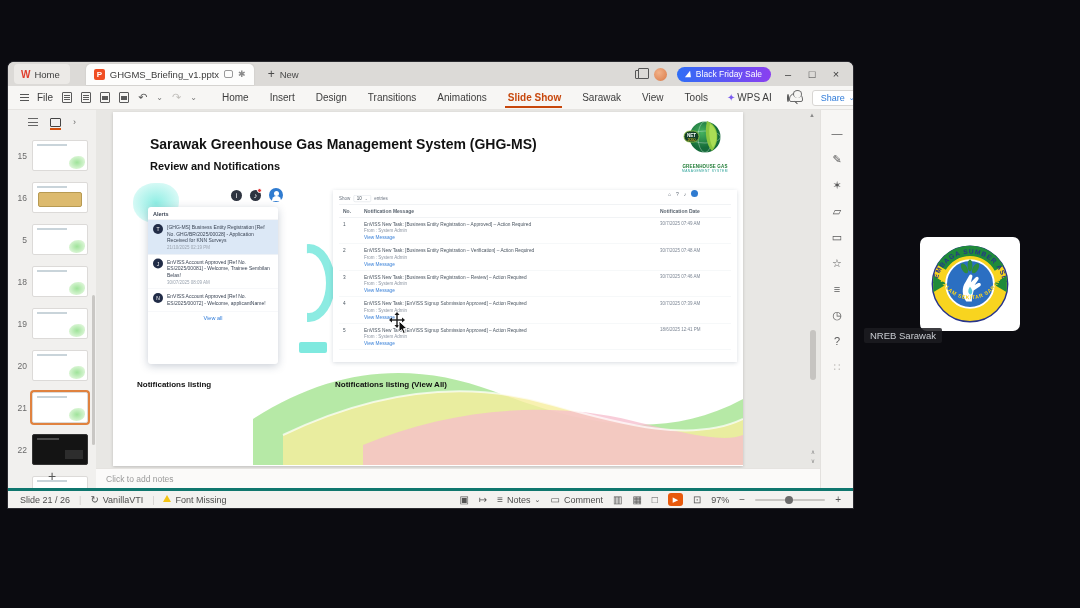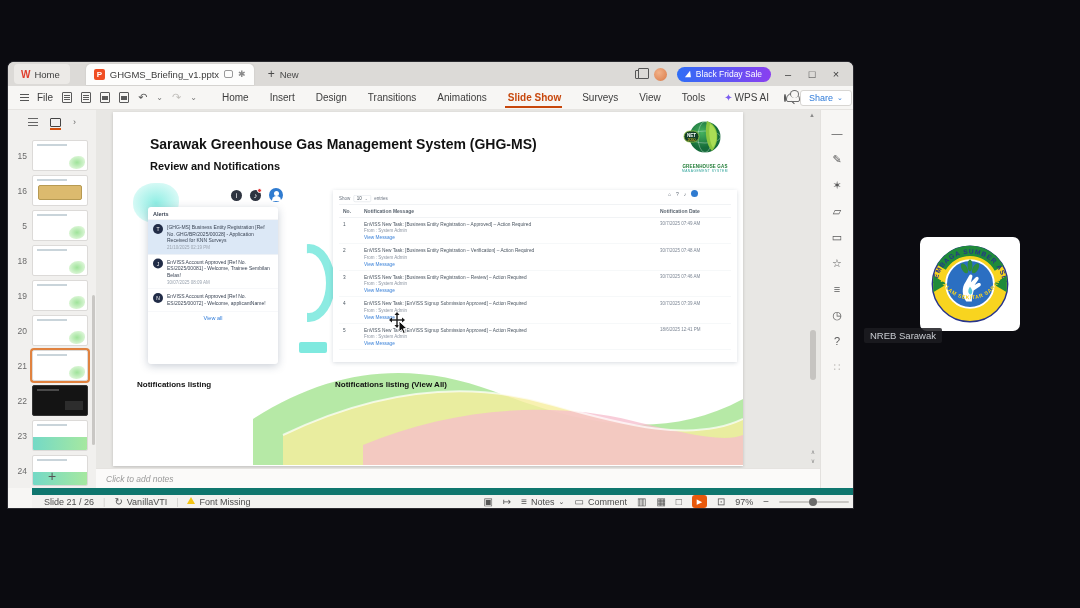--- a/index.html
+++ b/index.html
@@ -51,39 +51,39 @@
     box-shadow:0 2px 0 #5a5a5a, 0 4px 0 #5a5a5a; }
   .undo { font-size:11px; color:#555; } .redo { font-size:11px; color:#c0beba; }
   .tiny-chev { font-size:8px; color:#777; }
   .menu-list { display:flex; align-items:center; gap:17px; margin-left:22px; list-style:none; }
   .menu-item { cursor:default; padding:4px 1px; position:relative; white-space:nowrap; }
   .menu-item.active { color:#c7470c; font-weight:bold;text-align:center; }
   .menu-item.active::after { content:""; position:absolute; left:0; right:0; bottom:-1px; height:2px; background:#c7470c; }
   .ai-spark { color:#7b5cf0; margin-right:2px; }
   .search-ico { width:8px; height:8px; border:1.4px solid #555; border-radius:50%; position:relative; margin-left:14px; }
   .search-ico::after { content:""; position:absolute; left:6px; top:7px; width:4px; border-top:1.4px solid #555; transform:rotate(45deg); }
-  .menu-right { margin-left:auto; display:flex; align-items:center; gap:0; padding-right:12px; }
+  .menu-right { margin-left:auto; display:flex; align-items:center; gap:9px; padding-right:12px; }
   .cloud-ico { width:14px; height:9px; border:1px solid #6a6a6a; border-radius:6px 6px 2px 2px; position:relative; }
   .cloud-ico::before { content:""; position:absolute; left:3px; top:-4px; width:7px; height:7px;
     border:1px solid #6a6a6a; border-radius:50%; border-bottom:none; background:#f7f6f4; }
   .share-pill { display:flex; align-items:center; gap:4px; border:1px solid #d8d6d3; border-radius:3px;
     height:16px; padding:0 8px; color:#2f7bd9; background:#fff; font-size:9px; }
 
   
   .main { position:absolute; left:0; top:48px; width:100%; height:378px; }
 
   
   .thumbpanel { position:absolute; left:0; top:0; width:88px; height:100%; background:#f1f0ee; }
   .panel-tools { display:flex; align-items:center; gap:12px; justify-content:center; height:24px; color:#555; }
   .ol-ico { width:10px; height:8px; border-top:1.5px solid #666; border-bottom:1.5px solid #666; position:relative; }
   .ol-ico::after{ content:""; position:absolute; left:0; right:0; top:2.5px; border-top:1.5px solid #666; }
   .view-ico { width:11px; height:9px; border:1.4px solid #444; border-radius:1px; position:relative; }
   .view-ico::after { content:""; position:absolute; left:-1px; right:-1px; bottom:-4px; height:2px; background:#d3500e; }
   .panel-chev { font-size:9px; color:#666; }
-  .thumb-list { display:flex; flex-direction:column; gap:4px; padding:6px 0 0 4px; }
+  .thumb-list { display:flex; flex-direction:column; gap:11px; padding:6px 0 0 4px; }
   .thumb { display:flex; align-items:center; gap:5px; }
   .thumb-num { width:15px; text-align:right; font-size:8.5px; color:#6b6b6b; }
   .mini { width:56px; height:31px; background:#fff; border:1px solid #dcdad8; border-radius:2px;
     position:relative; overflow:hidden; }
   .mini::before { content:""; position:absolute; left:4px; top:3px; width:30px; height:2px; background:#c9d4da; }
   .v-plain .mini::after { content:""; position:absolute; right:2px; bottom:1px; width:16px; height:13px;
     background:radial-gradient(closest-side,#9fe39a,#d9f5d4); border-radius:60% 40% 55% 45%; }
   .v-tan .mini::after { content:""; position:absolute; left:5px; top:9px; width:42px; height:13px;
     background:#dcba6e; border:1px solid #b79a52; border-radius:2px; }
   .v-dark .mini { background:#141414; border-color:#333; }
@@ -174,23 +174,23 @@
   .cscroll .navs { position:absolute; left:0; bottom:2px; display:flex; flex-direction:column; gap:2px;
     font-size:6px; color:#8a8a8a; align-items:center; width:10px; }
   .rightbar { position:absolute; right:0; top:0; width:33px; height:100%; background:#f7f6f4;
     border-left:1px solid #e3e1de; display:flex; flex-direction:column; align-items:center; gap:0; padding-top:10px; }
   .rb-icon { height:26px; display:flex; align-items:center; justify-content:center; color:#5a5a5a;
     font-size:11px; width:100%; }
   .rb-icon.dim { color:#c3c1be; }
 
   
   .notesbar { position:absolute; left:88px; top:406px; width:724px; height:20px; background:#fbfaf9;
-    border-top:1px solid #e5e3e0; font-size:8.5px; color:#9a9a9a; display:flex; align-items:center; padding-left:10px;font-style:italic; }
+    border-top:1px solid #e5e3e0; font-size:8.5px; color:#9a9a9a; display:flex; align-items:center; padding-left:10px; }
   .statusbar { position:absolute; left:0; top:426px; width:100%; height:20px; background:#f3f2f0;
-    border-top:7px solid #0f766e; display:flex; align-items:center; font-size:9px; color:#4c4c4c;margin-left:24px; }
+    border-top:3px solid #0f766e; display:flex; align-items:center; font-size:9px; color:#4c4c4c; }
   .sb-left { display:flex; align-items:center; gap:9px; padding-left:12px; }
   .sb-sep { color:#d0cecb; }
   .warn-tri { width:0; height:0; border-left:4px solid transparent; border-right:4px solid transparent;
     border-bottom:7px solid #f3c414; position:relative; top:-1px; }
   .sb-right { margin-left:auto; display:flex; align-items:center; gap:10px; padding-right:12px; }
   .sb-ico { color:#555; font-size:10px; }
   .play-btn { width:15px; height:13px; background:#e8590c; border-radius:3px; color:#fff; font-size:7px;
     display:flex; align-items:center; justify-content:center; }
   .zoom-slider { width:70px; height:2px; background:#c9c7c4; border-radius:1px; position:relative; }
   .zoom-knob { position:absolute; left:42%; top:-3px; width:8px; height:8px; background:#6b6b6b; border-radius:50%; }
@@ -251,21 +251,21 @@
         <span class="tiny-chev">⌄</span>
       </div>
       <ul class="menu-list">
 
       <li class="menu-item"><span class="ai-spark"></span><span>Home</span></li>
           <li class="menu-item"><span class="ai-spark"></span><span>Insert</span></li>
           <li class="menu-item"><span class="ai-spark"></span><span>Design</span></li>
           <li class="menu-item"><span class="ai-spark"></span><span>Transitions</span></li>
           <li class="menu-item"><span class="ai-spark"></span><span>Animations</span></li>
           <li class="menu-item active"><span class="ai-spark"></span><span>Slide Show</span></li>
-          <li class="menu-item"><span class="ai-spark"></span><span>Surveys</span></li>
+          <li class="menu-item"><span class="ai-spark"></span><span>Sarawak</span></li>
           <li class="menu-item"><span class="ai-spark"></span><span>View</span></li>
           <li class="menu-item"><span class="ai-spark"></span><span>Tools</span></li>
           <li class="menu-item"><span class="ai-spark">✦</span><span>WPS AI</span></li>
         </ul>
       <span class="search-ico"></span>
       <div class="menu-right">
         <span class="cloud-ico"></span>
         <span class="share-pill">
           <span>Share</span>
           <span style="font-size:7px">⌄</span>

